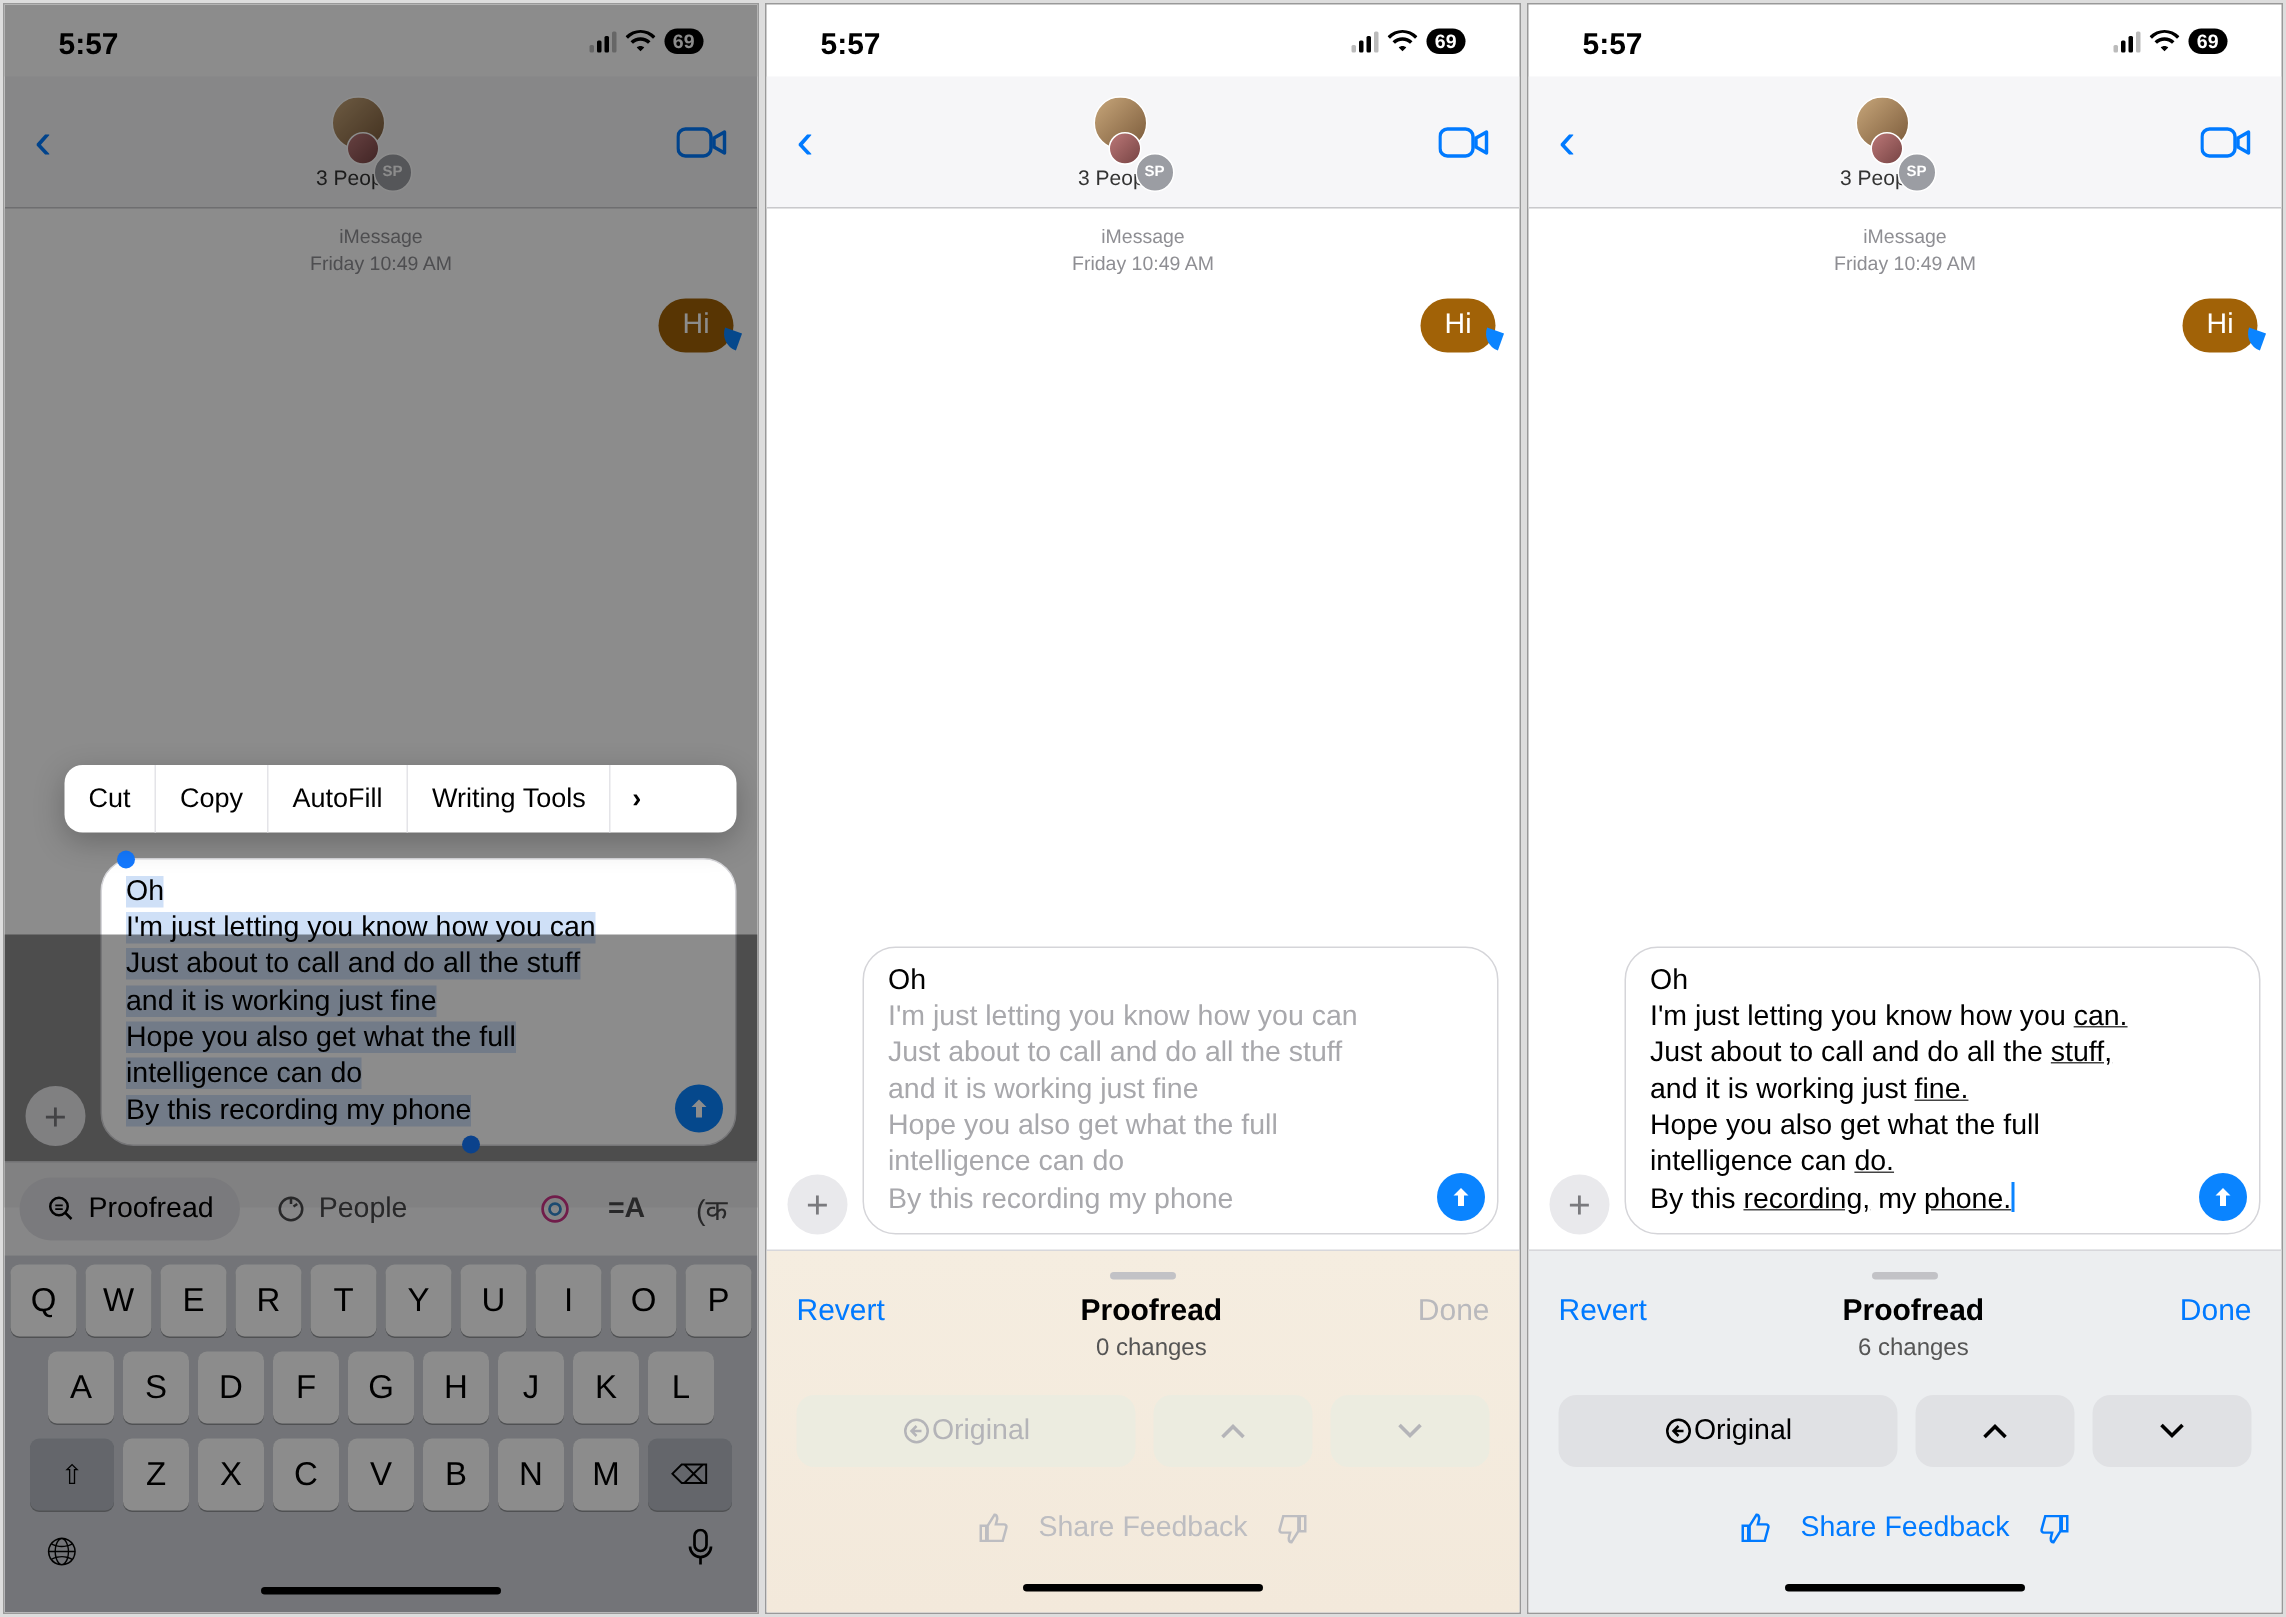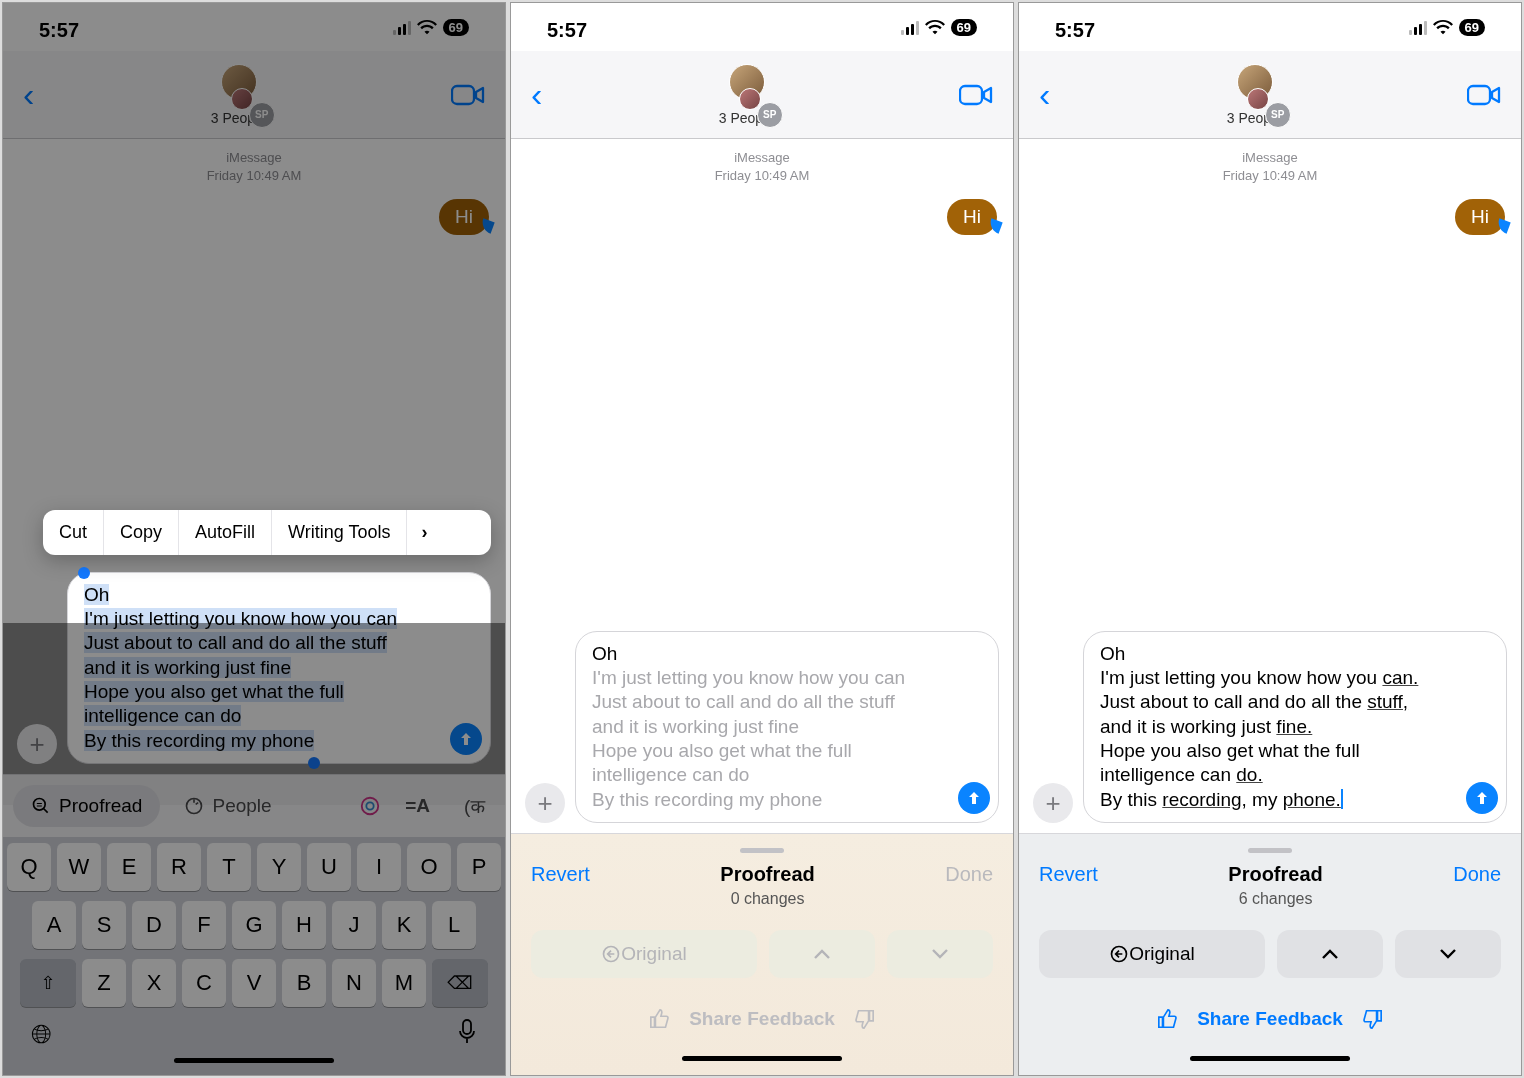--- a/index.html
+++ b/index.html
@@ -168,21 +168,21 @@
   .panel-top { display:flex; justify-content:space-between; align-items:flex-start;}
   .panel-action { color:#007aff; font-size:20px;}
   .panel-action.dim { color:#b9b9bd; }
   .panel-title { text-align:center;}
   .panel-title .t { font-weight:700; font-size:20px;}
   .panel-title .s { font-size:16px; color:#555; margin-top:4px;}
   .panel-btns { display:flex; gap:12px; margin-top:22px;}
   .pbtn { flex:1; background:#e0e1e4; border-radius:12px; height:48px; display:flex; align-items:center; justify-content:center; gap:0; font-size:19px;}
   .pbtn.narrow { flex:0 0 106px;}
   .pbtn.dim { color:#b4b4b8; background:#ecece0;}
-  .feedback { display:flex; gap:18px; align-items:center; justify-content:center; margin-top:30px; color:#007aff; font-size:19px;font-weight:bold;}
+  .feedback { display:flex; gap:18px; align-items:center; justify-content:center; margin-top:30px; color:#007aff; font-size:19px;}
   .feedback.dim { color:#bdbdc1; }
   svg { display:block; }
 </style>
 </head>
 <body>
 
 <div class="phone">
   <div class="dim-overlay"></div>
 
   <div class="status-bar">

